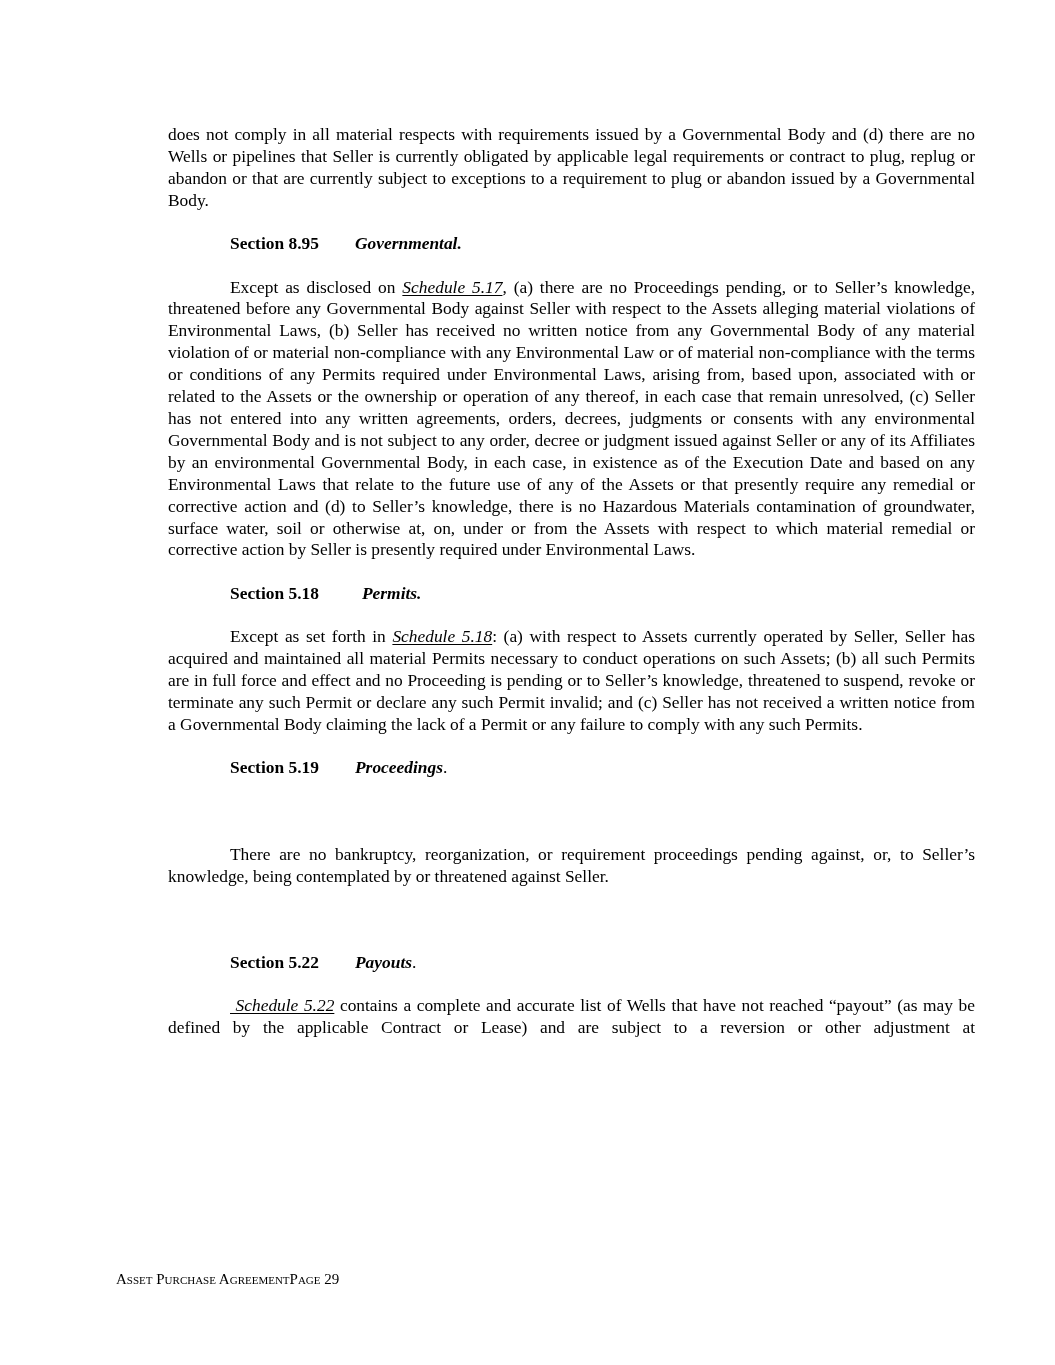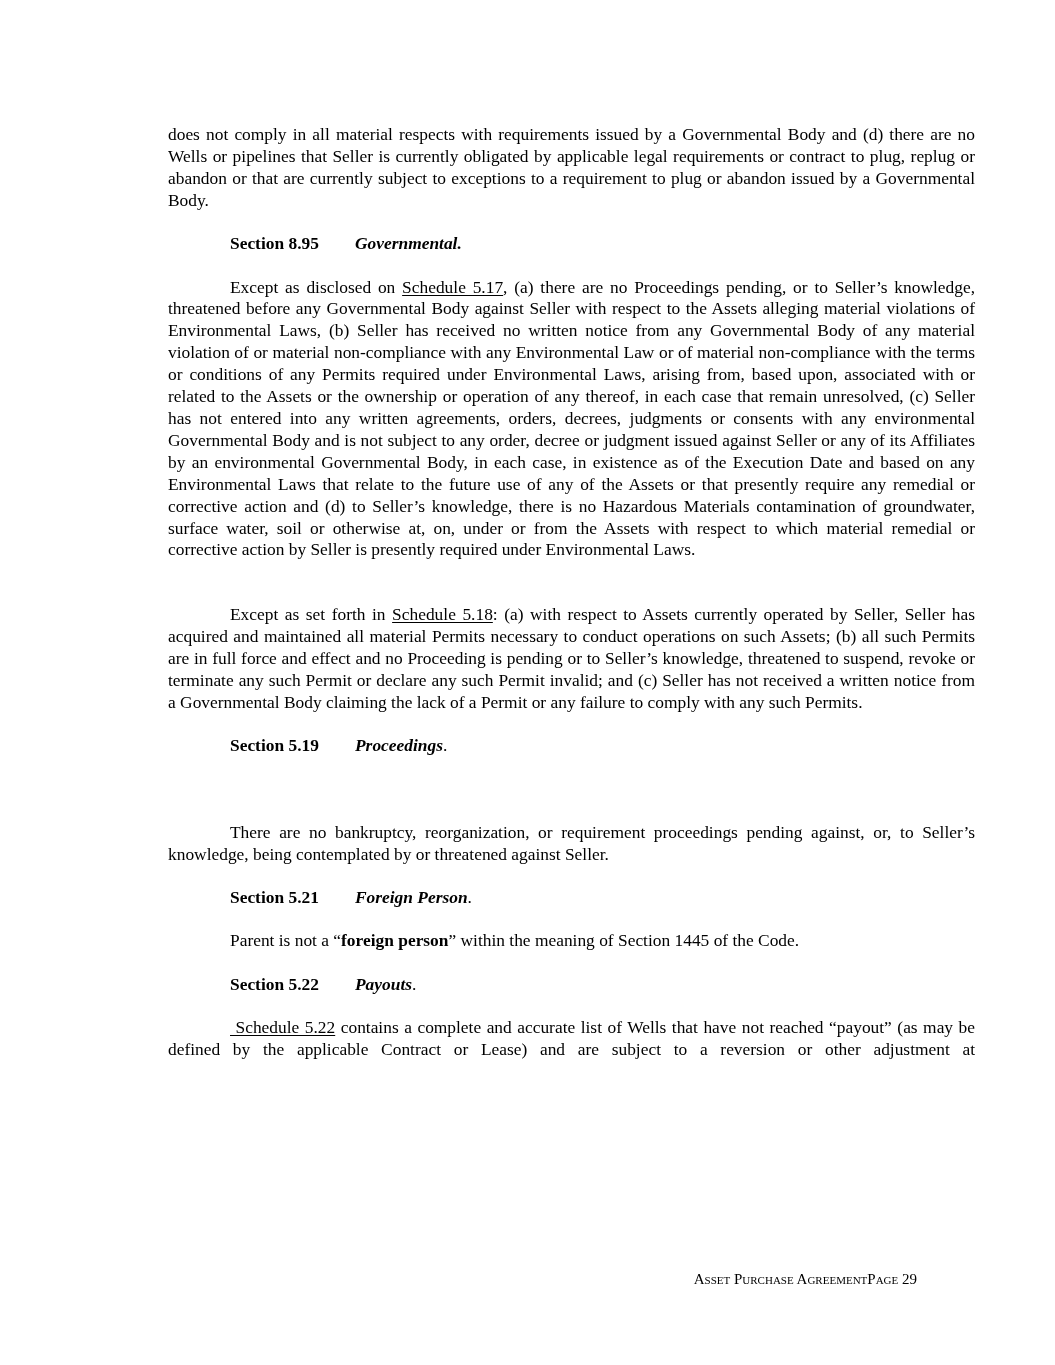--- a/index.html
+++ b/index.html
@@ -33,67 +33,66 @@
     .gap { height: 21.5px; }
     .heading {
       margin: 0;
       padding-left: 62px;
       font-weight: bold;
       white-space: nowrap;
     }
     .heading .num { display: inline-block; width: 125px; }
     .heading .title { font-style: italic; }
     .heading .trail { font-weight: normal; font-style: normal; }
-    u { text-decoration: underline; text-underline-offset: 2px; }
+    u { text-decoration: underline; text-underline-offset: 2px; font-style: italic; }
     b.term { font-weight: bold; }
     .footer {
       position: absolute;
       top: 1271px;
-      left: 110px;
+      left: 116px;
       width: 807px;
       font-size: 15px;
       display: flex;
-      justify-content: flex-end;
+      justify-content: flex-start;
       font-variant: small-caps;
     }
   </style>
 </head>
 <body>
 
 <div class="page">
 
   <p>does not comply in all material respects with requirements issued by a Governmental Body and (d) there are no Wells or pipelines that Seller is currently obligated by applicable legal requirements or contract to plug, replug or abandon or that are currently subject to exceptions to a requirement to plug or abandon issued by a Governmental Body.</p>
   <div class="gap"></div>
 
   <div class="heading">
     <span class="num">Section 8.95</span><span class="title"><span>Governmental</span><span>.</span></span>
   </div>
   <div class="gap"></div>
   <p class="indent"><span>Except as disclosed on </span><u>Schedule 5.17</u><span>, (a) there are no Proceedings pending, or to Seller’s knowledge, threatened before any Governmental Body against Seller with respect to the Assets alleging material violations of Environmental Laws, (b) Seller has received no written notice from any Governmental Body of any material violation of or material non-compliance with any Environmental Law or of material non-compliance with the terms or conditions of any Permits required under Environmental Laws, arising from, based upon, associated with or related to the Assets or the ownership or operation of any thereof, in each case that remain unresolved, (c) Seller has not entered into any written agreements, orders, decrees, judgments or consents with any environmental Governmental Body and is not subject to any order, decree or judgment issued against Seller or any of its Affiliates by an environmental Governmental Body, in each case, in existence as of the Execution Date and based on any Environmental Laws that relate to the future use of any of the Assets or that presently require any remedial or corrective action and (d) to Seller’s knowledge, there is no Hazardous Materials contamination of groundwater, surface water, soil or otherwise at, on, under or from the Assets with respect to which material remedial or corrective action by Seller is presently required under Environmental Laws.</span></p>
   <div class="gap"></div>
 
+  <div class="heading">
+    <span class="num" style="width:132px">Section 5.18</span><span class="title"><span>Permits</span><span>.</span></span>
+  </div>
   <div class="gap"></div>
   <p class="indent"><span>Except as set forth in </span><u>Schedule 5.18</u><span>: (a) with respect to Assets currently operated by Seller, Seller has acquired and maintained all material Permits necessary to conduct operations on such Assets; (b) all such Permits are in full force and effect and no Proceeding is pending or to Seller’s knowledge, threatened to suspend, revoke or terminate any such Permit or declare any such Permit invalid; and (c) Seller has not received a written notice from a Governmental Body claiming the lack of a Permit or any failure to comply with any such Permits.</span></p>
   <div class="gap"></div>
 
   <div class="heading">
     <span class="num">Section 5.19</span><span class="title">Proceedings</span><span class="trail">.</span>
   </div>
   <div class="gap"></div>
   <div class="gap"></div>
 
   <div class="gap"></div>
   <p class="indent">There are no bankruptcy, reorganization, or requirement proceedings pending against, or, to Seller’s knowledge, being contemplated by or threatened against Seller.</p>
   <div class="gap"></div>
 
-  <div class="heading">
-    <span class="num">Section 5.21</span><span class="title">Foreign Person</span><span class="trail">.</span>
-  </div>
   <div class="gap"></div>
-  <p class="indent"><span>Parent is not a “</span><b class="term">foreign person</b><span>” within the meaning of Section 1445 of the Code.</span></p>
   <div class="gap"></div>
 
   <div class="heading">
     <span class="num">Section 5.22</span><span class="title">Payouts</span><span class="trail">.</span>
   </div>
   <div class="gap"></div>
   <p class="indent" style="text-align-last: justify;"><u style="white-space:pre"> Schedule 5.22</u><span> contains a complete and accurate list of Wells that have not reached “payout” (as may be defined by the applicable Contract or Lease) and are subject to a reversion or other adjustment at</span></p>
 
 </div>
 

